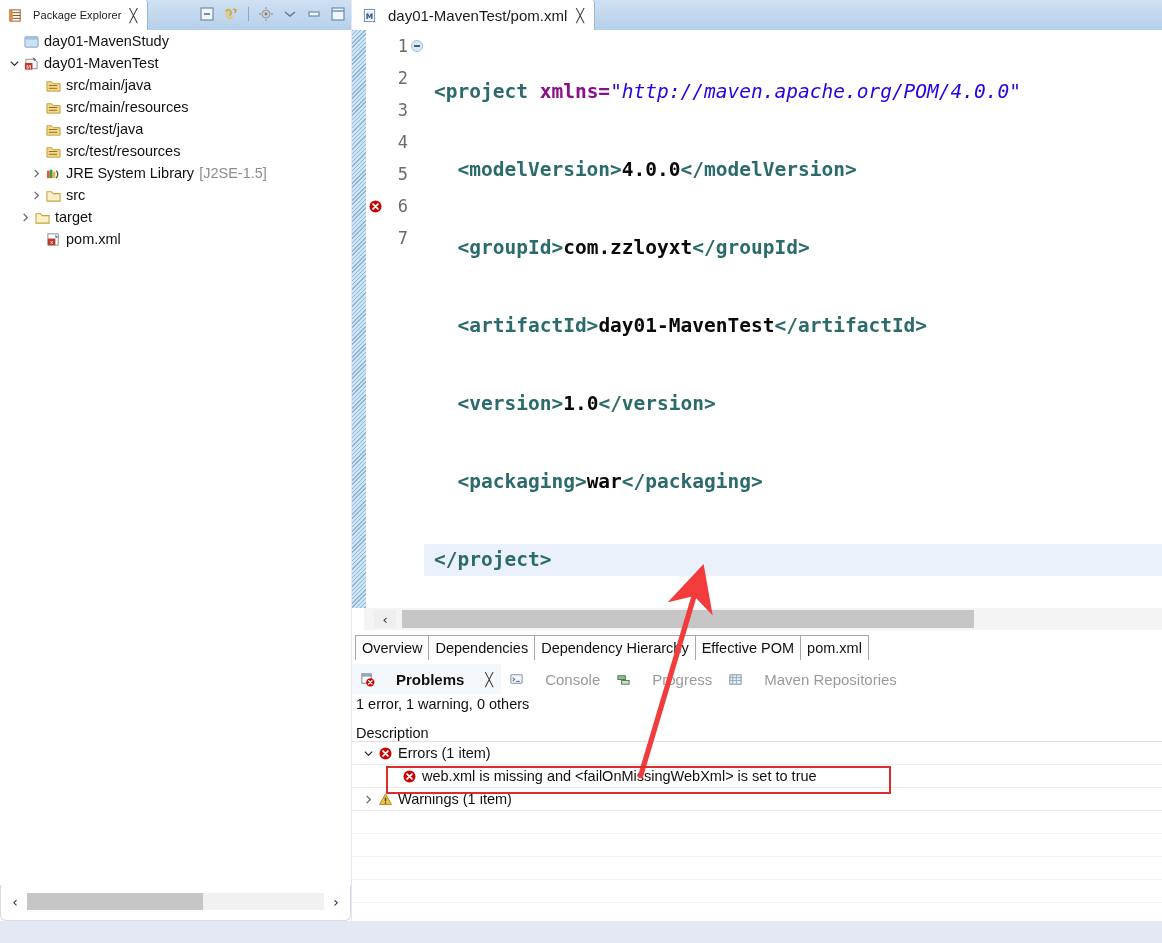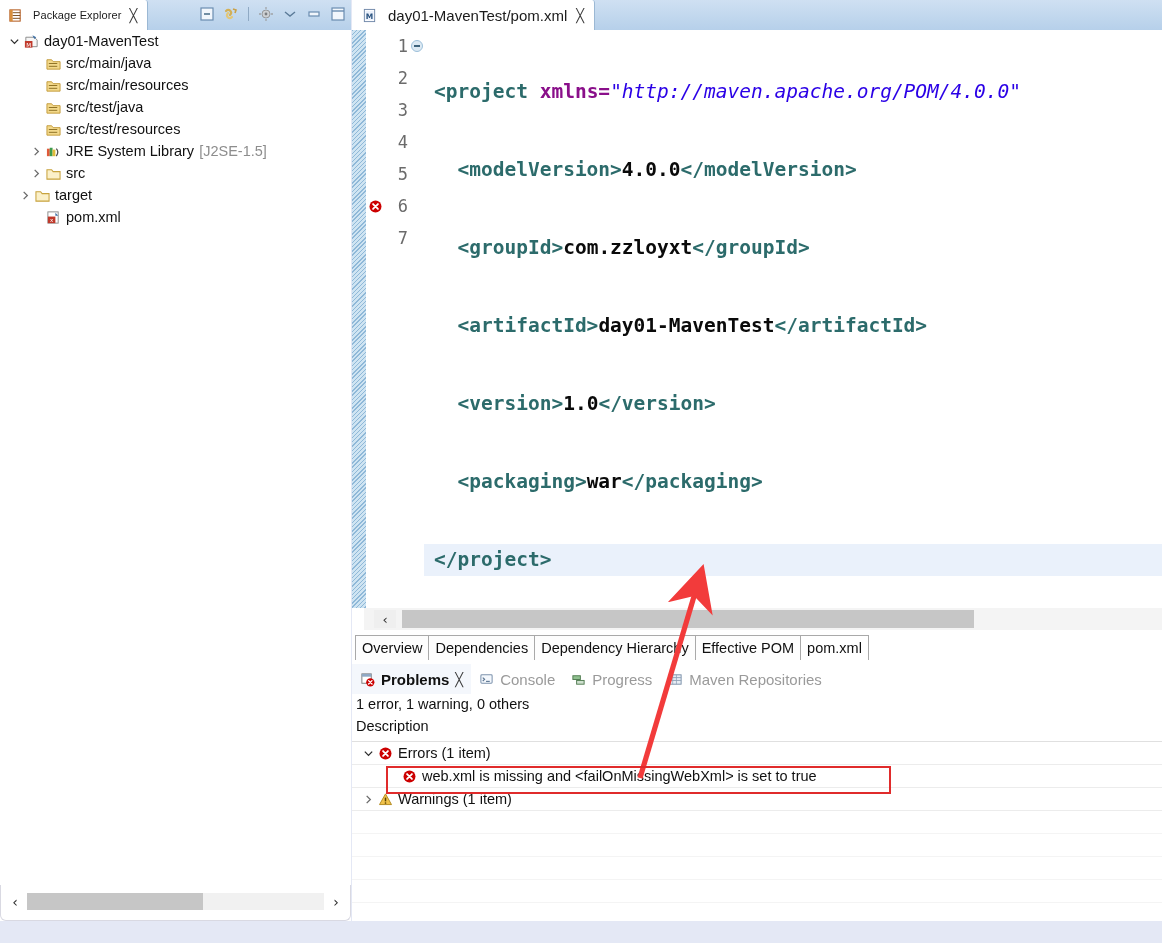--- a/index.html
+++ b/index.html
@@ -180,35 +180,35 @@
   #problems {
     position: absolute; left: 352px; top: 664px; width: 810px; height: 257px;
     background: #ffffff;
   }
   #problems-tabbar {
     position: absolute; left: 0; top: 0; width: 810px; height: 30px;
     background: #ffffff;
     display: flex; align-items: center;
   }
   .pvtab {
-    height: 30px; display: flex; align-items: center; gap: 3px;
+    height: 30px; display: flex; align-items: center; gap: 18px;
     padding: 0 8px 0 6px; font-size: 15px; color: #9a9a9a;
   }
   .pvtab.active { color: #111; background: #f4f7fc; }
   .pvtab.active .pvt-label { font-weight: bold; }
   #problems-summary {
     position: absolute; left: 4px; top: 32px;
     font-size: 14.5px; color: #111;
   }
   #problems-table {
     position: absolute; left: 0; top: 54px; width: 810px; height: 203px;
   }
   #ptab-head {
     height: 24px; border-bottom: 1px solid #e0e0e0;
-    display: flex; align-items: flex-start;
+    display: flex; align-items: flex-end;
     font-size: 14.5px; color: #111;
   }
   #ptab-head .col-desc { padding-left: 4px; }
   .prow {
     height: 23px; display: flex; align-items: center;
     font-size: 14.5px; color: #111; white-space: nowrap;
     border-bottom: 1px solid #ececec;
   }
   .prow.nb { border-bottom: 1px solid #f4f4f4; }
   .prow .pw { width: 16px; flex: 0 0 16px; display:flex;
@@ -291,20 +291,30 @@
           <svg width="18" height="18" viewBox="0 0 18 18">
             <rect x="3" y="3" width="12" height="12" fill="#fafcff" stroke="#5a7fa6" stroke-width="1.2"></rect>
             <path d="M3 6h12" stroke="#5a7fa6" stroke-width="1.4"></path>
           </svg>
         </span>
       </div>
     </div>
 
     <div id="explorer-body">
 
+    <div class="tree-row" style="padding-left: 6px;">
+          <span class="tw"></span>
+          <span class="ticon">
+            <svg width="17" height="15" viewBox="0 0 18 16">
+              <rect x="2" y="3" width="14" height="11" rx="1" fill="#cfe0f0" stroke="#7a9ec4" stroke-width="1"></rect>
+              <rect x="2" y="3" width="14" height="3" fill="#9fc2e0"></rect>
+            </svg>
+          </span>
+          <span class="tlabel">day01-MavenStudy</span>
+        </div>
         <div class="tree-row" style="padding-left: 6px;">
           <span class="tw">
             <svg width="11" height="11" viewBox="0 0 12 12">
               <path d="M2 4l4 4 4-4" fill="none" stroke="#2b2b2b" stroke-width="1.4"></path>
             </svg>
           </span>
           <span class="ticon">
             <svg width="17" height="16" viewBox="0 0 18 16">
               <path d="M3 4h9l3 3v7H3z" fill="#f6f6f6" stroke="#8a8a8a" stroke-width="1"></path>
               <rect x="2" y="8" width="8" height="7" fill="#c0392b"></rect>

